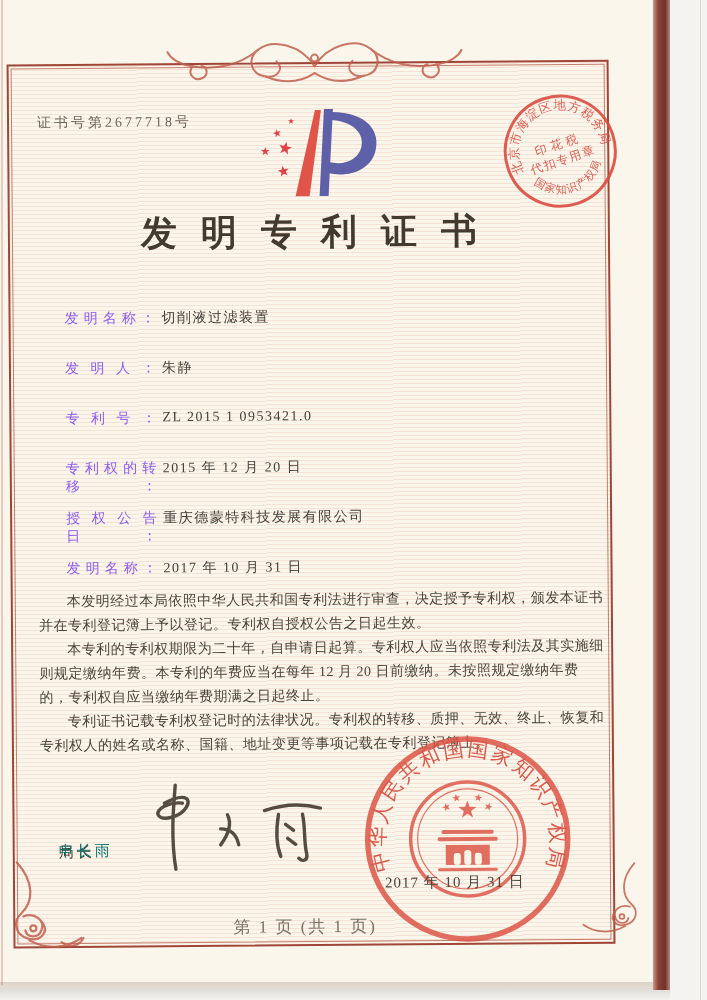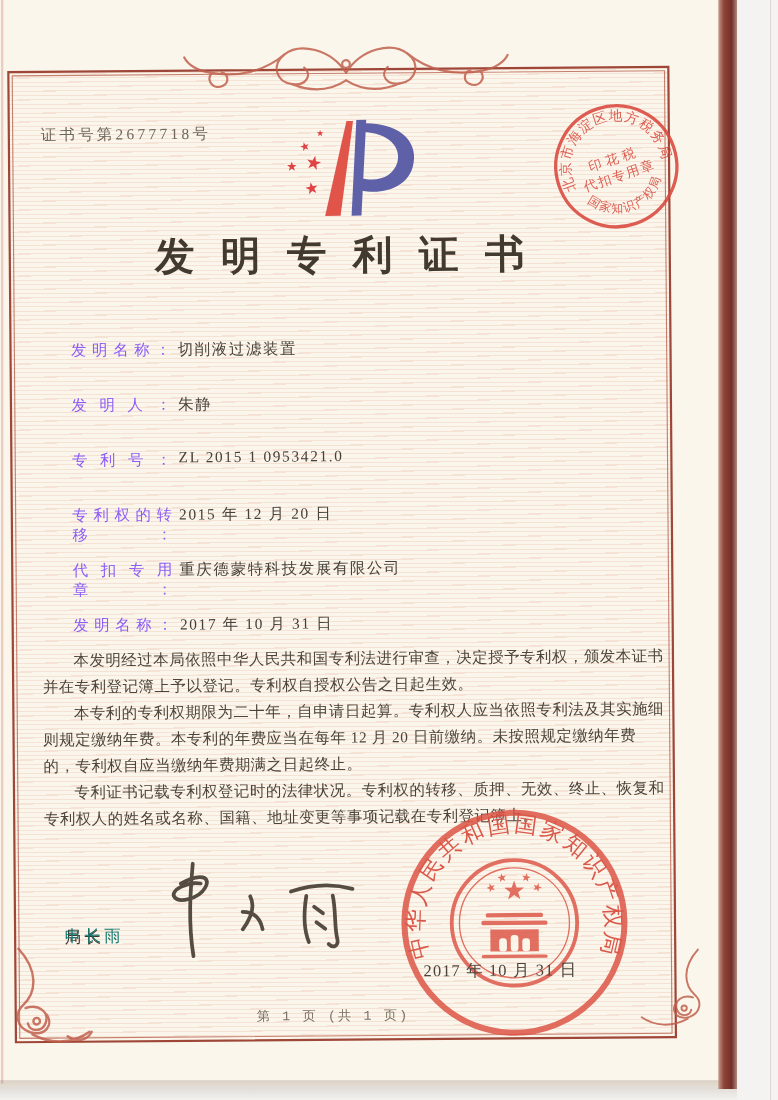--- a/index.html
+++ b/index.html
@@ -65,21 +65,21 @@
   .sig-role{position:absolute;left:56px;top:810px;font-size:15px;letter-spacing:3px;color:#3f3830;margin-top:31px;}
   .sig-name{position:absolute;left:56px;top:840px;font-size:15px;letter-spacing:3px;color:#0f766e;}
   svg.signature{position:absolute;left:128px;top:776px;width:215px;height:100px;}
   svg.seal{position:absolute;left:357px;top:732px;width:216px;height:216px;opacity:.92;}
   .seal-date{
     position:absolute;left:382px;top:874px;font-size:15px;letter-spacing:1px;color:#4a443d;
     z-index:3;
   }
   svg.stamp{position:absolute;left:502px;top:92px;width:122px;height:122px;transform:rotate(-18deg);opacity:.88;}
   .footer{
-    position:absolute;left:230px;top:915px;font-size:12px;letter-spacing:2px;color:#7a6f63;font-family:Liberation Mono, monospace;
+    position:absolute;left:230px;top:915px;font-size:17px;letter-spacing:2px;color:#7a6f63;
   }
 </style>
 </head>
 <body>
 
 <div class="scan">
 
   <div class="paper"></div>
   <div class="left-sliver"></div>
 
@@ -153,21 +153,21 @@
       </div>
       <div class="field-row">
         <span class="field-label">专利号：</span>
         <span class="field-value">ZL 2015 1 0953421.0</span>
       </div>
       <div class="field-row">
         <span class="field-label">专利权的转移：</span>
         <span class="field-value">2015 年 12 月 20 日</span>
       </div>
       <div class="field-row">
-        <span class="field-label">代扣专用章：</span>
+        <span class="field-label">授权公告日：</span>
         <span class="field-value">重庆德蒙特科技发展有限公司</span>
       </div>
       <div class="field-row">
         <span class="field-label">发明名称：</span>
         <span class="field-value">2017 年 10 月 31 日</span>
       </div>
     </div>
 
     <div class="body-text">
       <p>本发明经过本局依照中华人民共和国专利法进行审查，决定授予专利权，颁发本证书并在专利登记簿上予以登记。专利权自授权公告之日起生效。</p>

